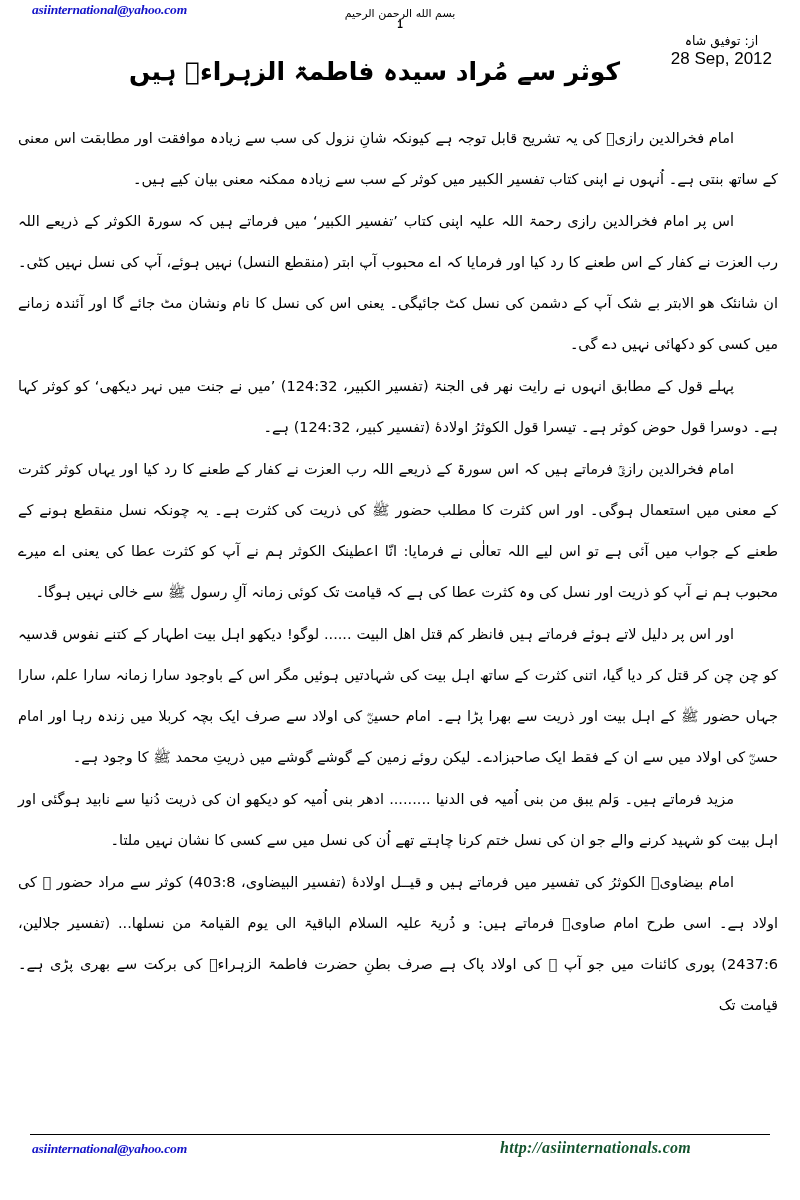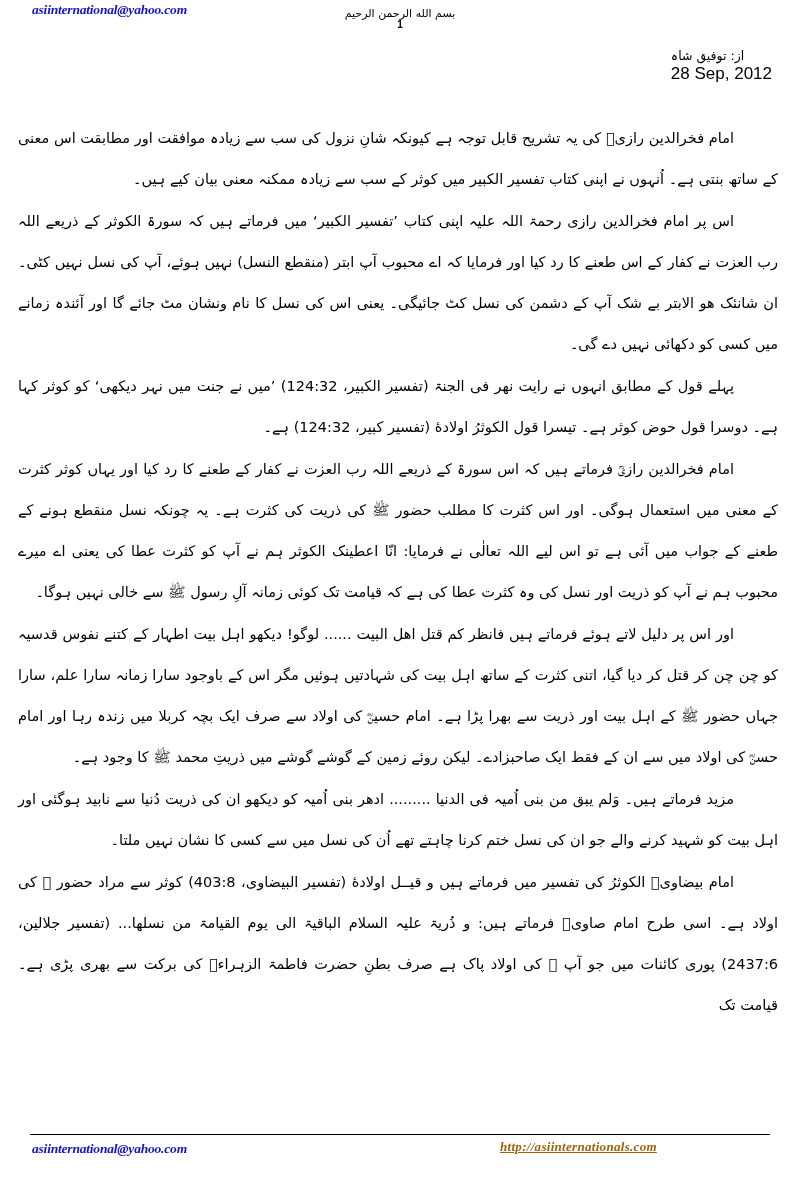--- a/index.html
+++ b/index.html
@@ -66,22 +66,22 @@
 
   
   .title-band {
     position: relative;
     height: 72px;
     margin-top: 4px;
   }
   .byline {
     position: absolute;
     right: 28px;
-    top: 15px;
-    text-align: left;
+    top: 0px;
+    text-align: center;
     direction: rtl;
     line-height: 1.15;
   }
   .byline-author {
     font-family: "DejaVu Sans", sans-serif;
     font-size: 12.5px;
     display: block;
     white-space: nowrap;
   }
   .byline-date {
@@ -148,45 +148,45 @@
     letter-spacing: -0.2px;
     white-space: nowrap;
   }
   .footer-url {
     position: absolute;
     left: 500px;
     top: 5px;
     font-family: "Liberation Serif", "DejaVu Serif", serif;
     font-style: italic;
     font-weight: bold;
-    font-size: 13px;
-    color: #a16207;
+    font-size: 16px;
+    color: #14532d;
     letter-spacing: 0.3px;
     white-space: nowrap;
-    text-decoration: underline;
   }
 </style>
 </head>
 <body>
 
 <div class="page">
 
   <div class="header">
     <div class="header-email">asiinternational@yahoo.com</div>
     <div class="bismillah-block">
       <span class="bismillah">بسم الله الرحمن الرحيم</span>
       <span class="page-number">1</span>
     </div>
   </div>
 
   <div class="title-band">
     <div class="byline">
       <span class="byline-author">از: توفیق شاہ</span>
       <span class="byline-date">28 Sep, 2012</span>
     </div>
+    <div class="doc-title">کوثر سے مُراد سیدہ فاطمۃ الزہراءؓ ہیں</div>
   </div>
 
   <div class="body-text">
     <p class="para">امام فخرالدین رازیؒ کی یہ تشریح قابل توجہ ہے کیونکہ شانِ نزول کی سب سے زیادہ موافقت اور مطابقت اس معنی کے ساتھ بنتی ہے۔ اُنہوں نے اپنی کتاب تفسیر الکبیر میں کوثر کے سب سے زیادہ ممکنہ معنی بیان کیے ہیں۔</p>
     <p class="para">اس پر امام فخرالدین رازی رحمۃ اللہ علیہ اپنی کتاب ’تفسیر الکبیر‘ میں فرماتے ہیں کہ سورۃ الکوثر کے ذریعے اللہ رب العزت نے کفار کے اس طعنے کا رد کیا اور فرمایا کہ اے محبوب آپ ابتر (منقطع النسل) نہیں ہوئے، آپ کی نسل نہیں کٹی۔ ان شانئک ھو الابتر بے شک آپ کے دشمن کی نسل کٹ جائیگی۔ یعنی اس کی نسل کا نام ونشان مٹ جائے گا اور آئندہ زمانے میں کسی کو دکھائی نہیں دے گی۔</p>
     <p class="para">پہلے قول کے مطابق انہوں نے رایت نھر فی الجنۃ (تفسیر الکبیر، 124:32) ’میں نے جنت میں نہر دیکھی‘ کو کوثر کہا ہے۔ دوسرا قول حوض کوثر ہے۔ تیسرا قول الکوثرُ اولادهٔ (تفسیر کبیر، 124:32) ہے۔</p>
     <p class="para">امام فخرالدین رازیؒ فرماتے ہیں کہ اس سورۃ کے ذریعے اللہ رب العزت نے کفار کے طعنے کا رد کیا اور یہاں کوثر کثرت کے معنی میں استعمال ہوگی۔ اور اس کثرت کا مطلب حضور ﷺ کی ذریت کی کثرت ہے۔ یہ چونکہ نسل منقطع ہونے کے طعنے کے جواب میں آئی ہے تو اس لیے اللہ تعالٰی نے فرمایا: انّا اعطینک الکوثر ہم نے آپ کو کثرت عطا کی یعنی اے میرے محبوب ہم نے آپ کو ذریت اور نسل کی وہ کثرت عطا کی ہے کہ قیامت تک کوئی زمانہ آلِ رسول ﷺ سے خالی نہیں ہوگا۔</p>
     <p class="para">اور اس پر دلیل لاتے ہوئے فرماتے ہیں فانظر کم قتل اھل البیت ...... لوگو! دیکھو اہل بیت اطہار کے کتنے نفوس قدسیہ کو چن چن کر قتل کر دیا گیا، اتنی کثرت کے ساتھ اہل بیت کی شہادتیں ہوئیں مگر اس کے باوجود سارا زمانہ سارا علم، سارا جہاں حضور ﷺ کے اہل بیت اور ذریت سے بھرا پڑا ہے۔ امام حسینؓ کی اولاد سے صرف ایک بچہ کربلا میں زندہ رہا اور امام حسنؓ کی اولاد میں سے ان کے فقط ایک صاحبزادے۔ لیکن روئے زمین کے گوشے گوشے میں ذریتِ محمد ﷺ کا وجود ہے۔</p>
     <p class="para">مزید فرماتے ہیں۔ وَلم یبق من بنی اُمیہ فی الدنیا ......... ادھر بنی اُمیہ کو دیکھو ان کی ذریت دُنیا سے نابید ہوگئی اور اہل بیت کو شہید کرنے والے جو ان کی نسل ختم کرنا چاہتے تھے اُن کی نسل میں سے کسی کا نشان نہیں ملتا۔</p>
     <p class="para">امام بیضاویؒ الکوثرُ کی تفسیر میں فرماتے ہیں و قیــل اولادهٔ (تفسیر البیضاوی، 403:8) کوثر سے مراد حضور ﷺ کی اولاد ہے۔ اسی طرح امام صاویؒ فرماتے ہیں: و ذُریۃ علیہ السلام الباقیۃ الی یوم القیامۃ من نسلھا... (تفسیر جلالین، 2437:6) پوری کائنات میں جو آپ ﷺ کی اولاد پاک ہے صرف بطنِ حضرت فاطمۃ الزہراءؓ کی برکت سے بھری پڑی ہے۔ قیامت تک</p>

